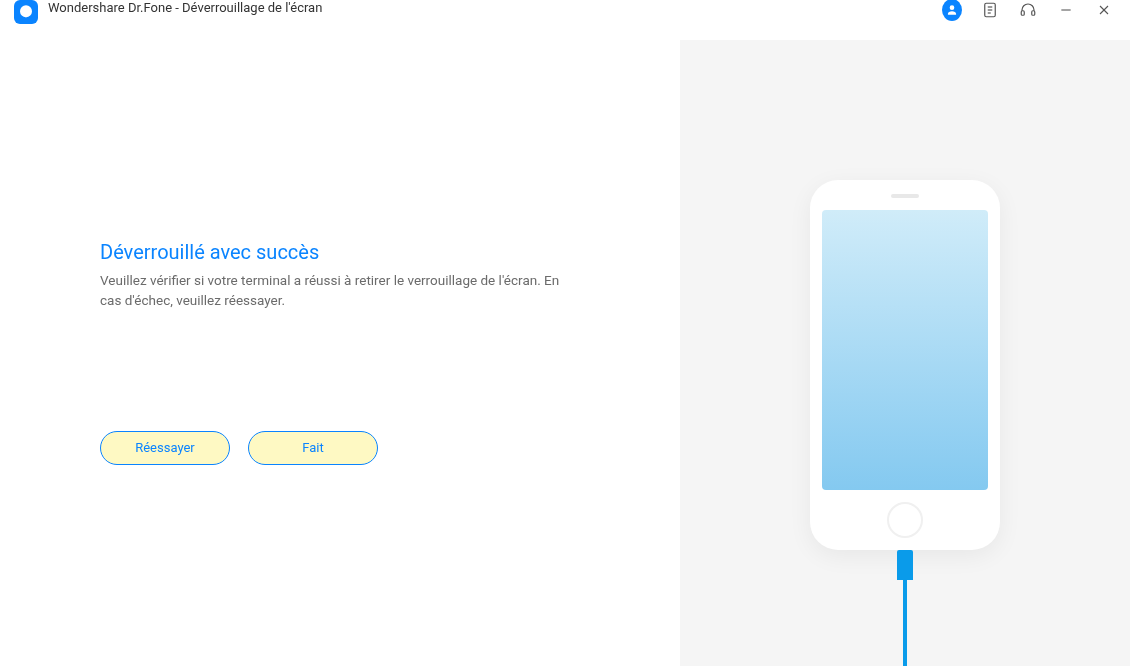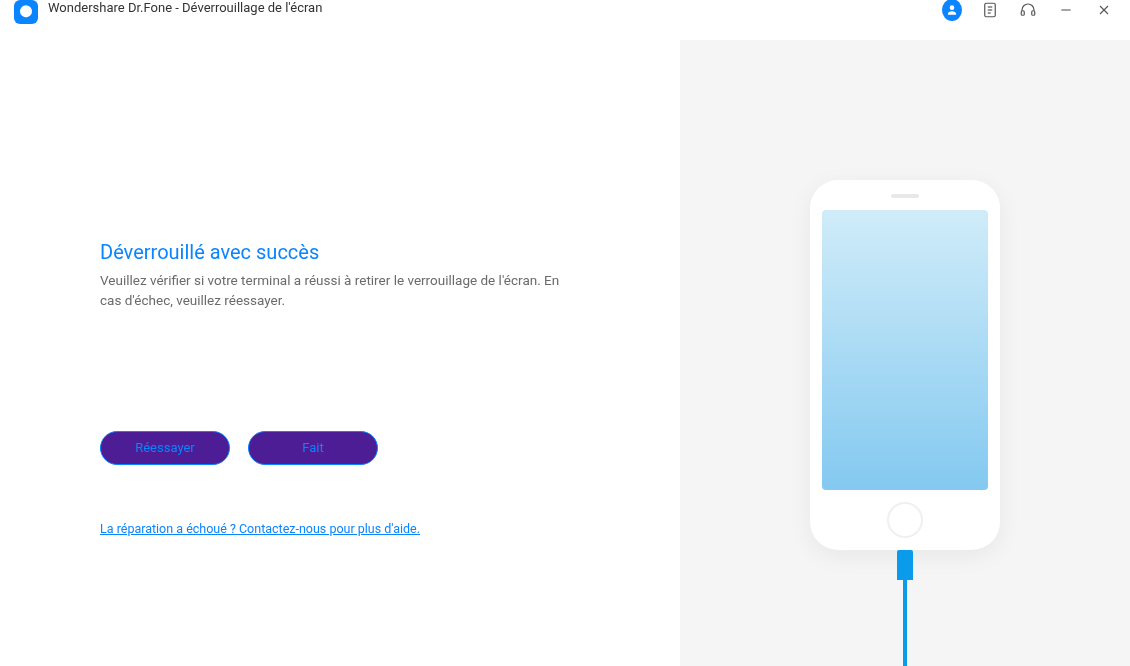--- a/index.html
+++ b/index.html
@@ -83,21 +83,21 @@
     .button-row {
       display: flex;
       gap: 18px;
       margin-top: 120px;
     }
     .pill-button {
       width: 130px;
       height: 34px;
       border: 1px solid #0a84ff;
       border-radius: 17px;
-      background: #4c1d95;
+      background: #fef9c3;
       color: #0a84ff;
       font-size: 13px;
       display: flex;
       align-items: center;
       justify-content: center;
       cursor: pointer;
     }
     .help-link {
       margin-top: 56px;
       display: inline-block;
@@ -221,21 +221,20 @@
 </div>
 
 <div class="content">
   <div class="left-panel">
     <div class="heading">Déverrouillé avec succès</div>
     <div class="description">Veuillez vérifier si votre terminal a réussi à retirer le verrouillage de l'écran. En cas d'échec, veuillez réessayer.</div>
     <div class="button-row">
       <div class="pill-button">Réessayer</div>
       <div class="pill-button">Fait</div>
     </div>
-    <a class="help-link">La réparation a échoué ? Contactez-nous pour plus d'aide.</a>
   </div>
   <div class="right-panel">
     <div class="phone">
       <div class="phone-speaker"></div>
       <div class="phone-screen"></div>
       <div class="phone-home"></div>
     </div>
     <div class="cable-connector"></div>
     <div class="cable"></div>
   </div>

